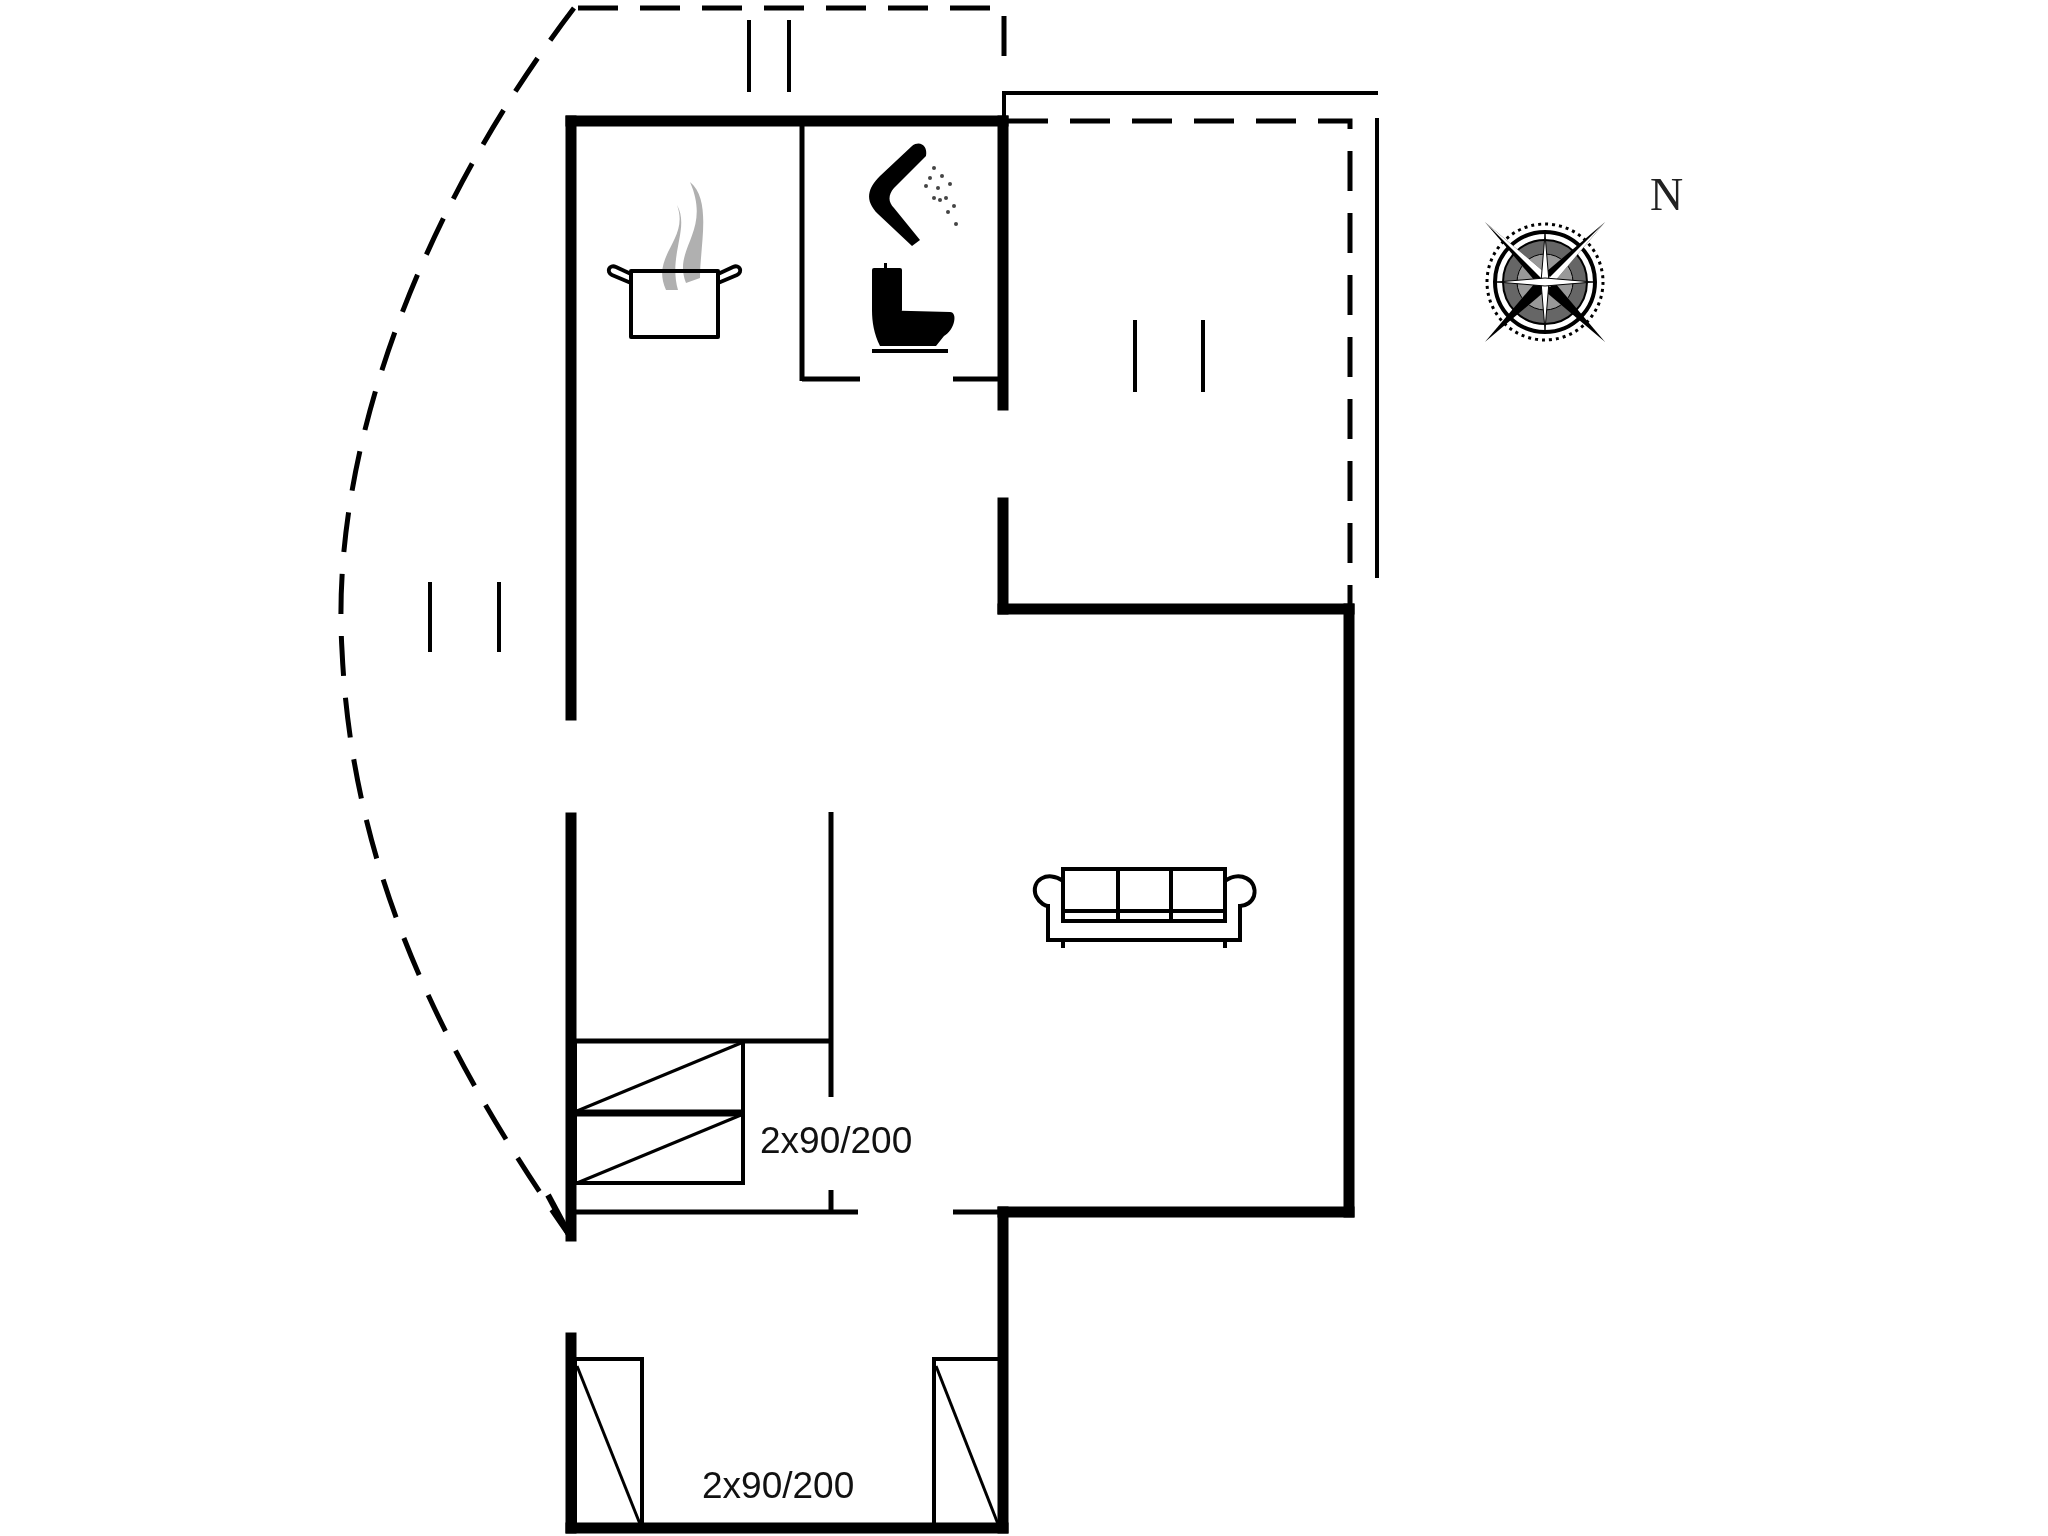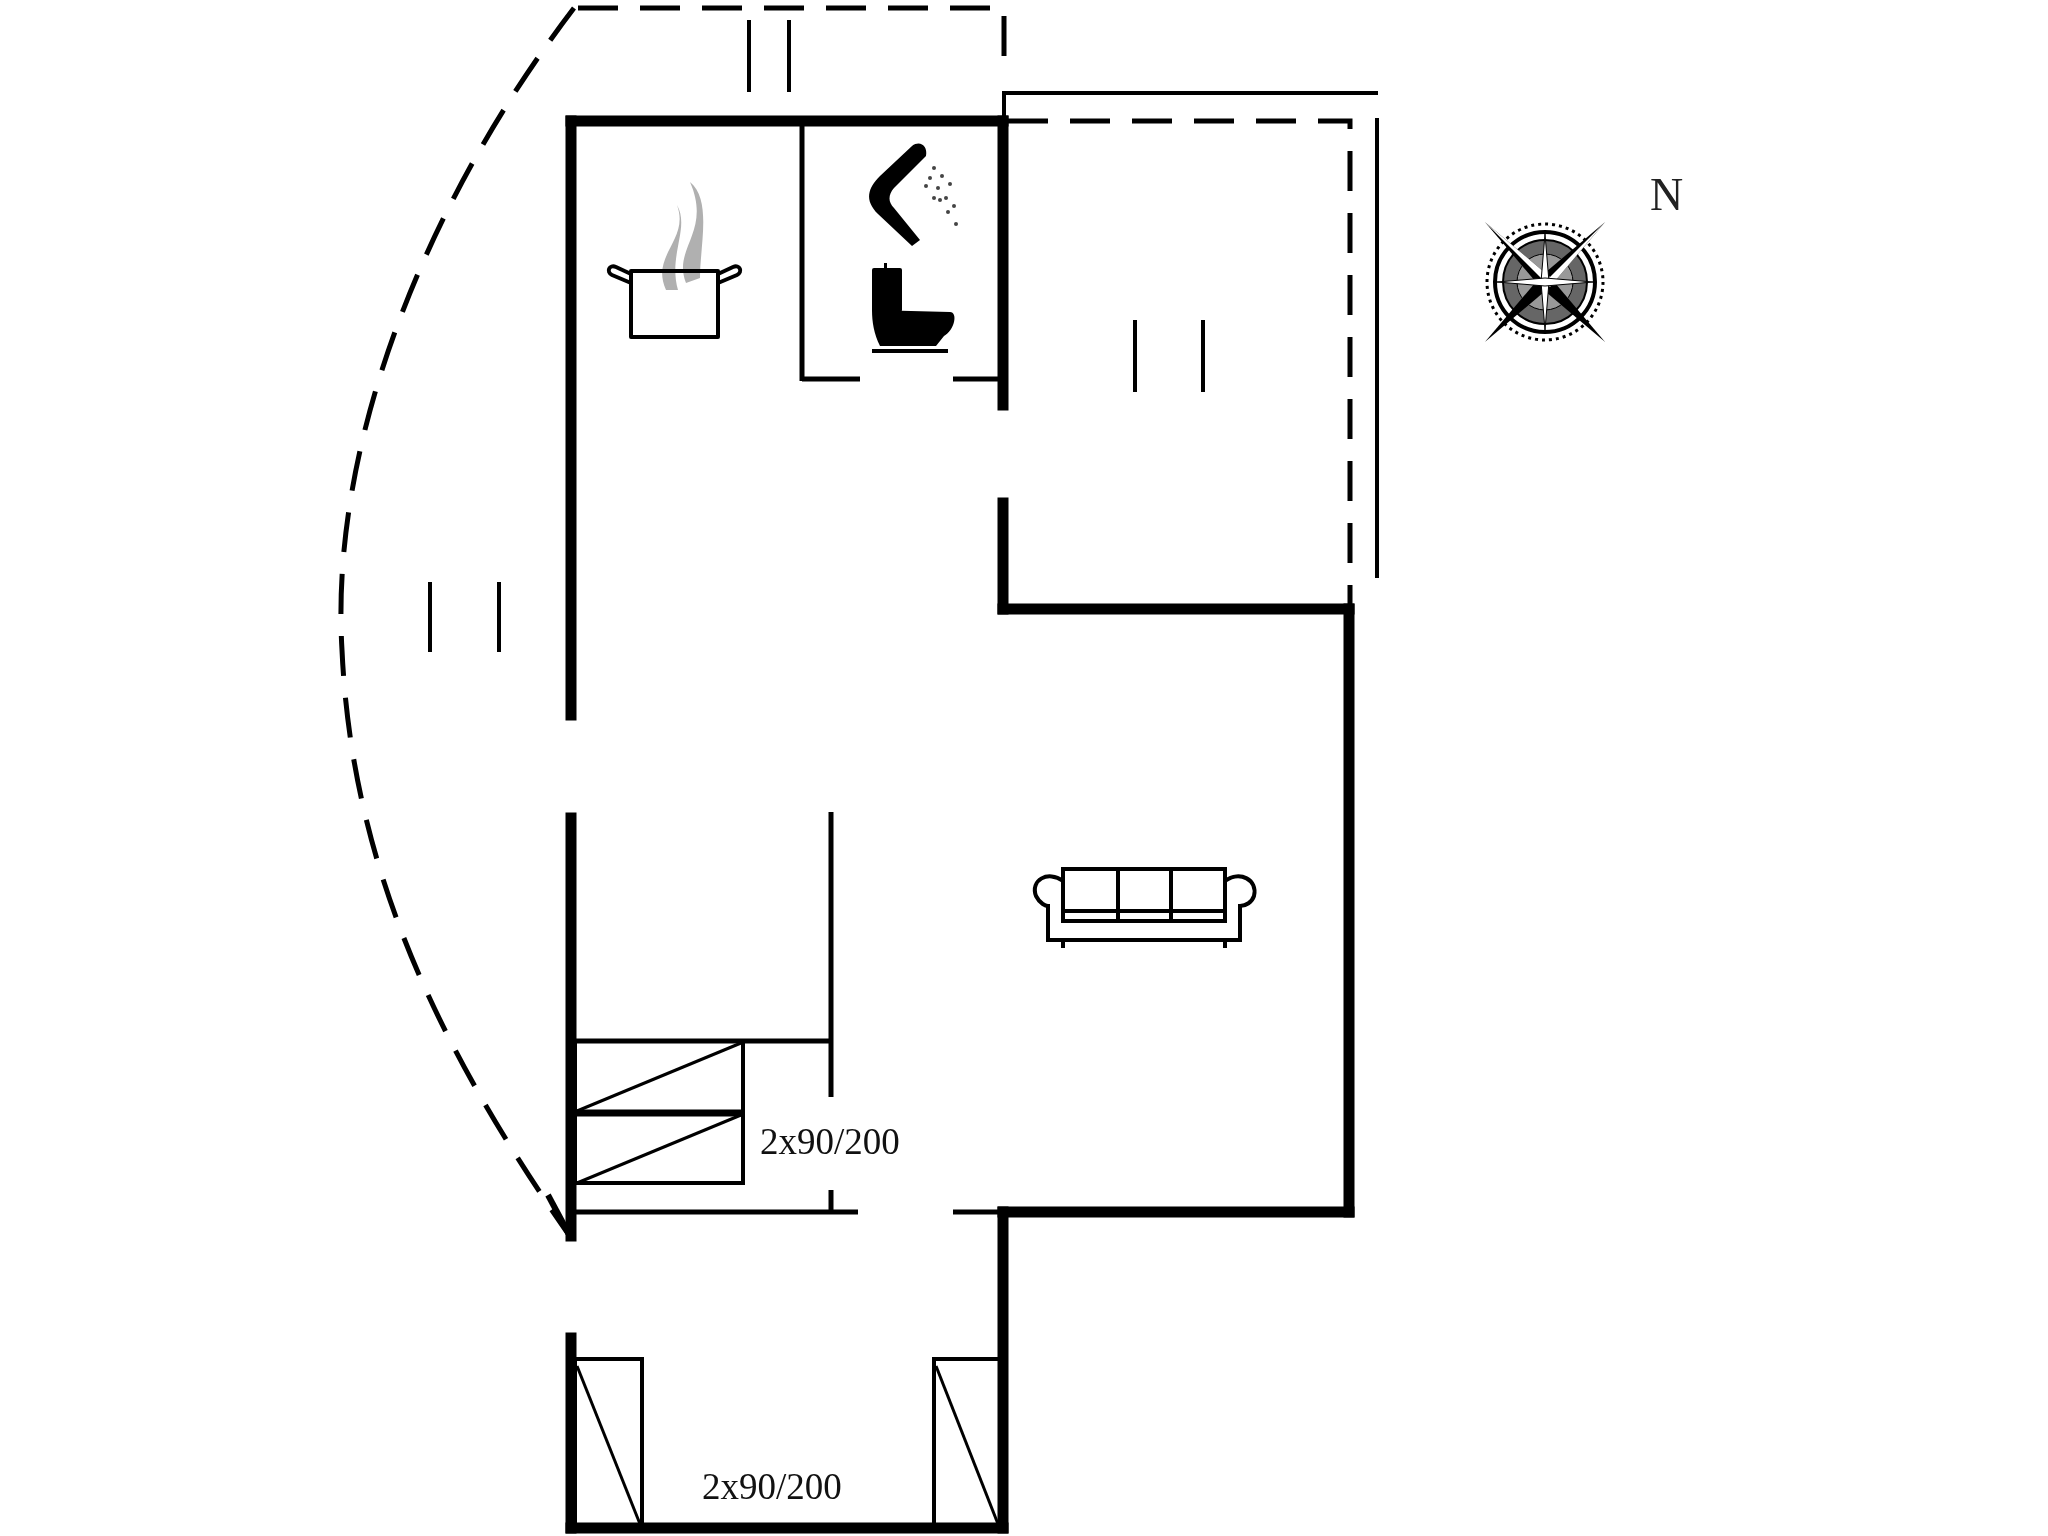--- a/index.html
+++ b/index.html
@@ -1,19 +1,19 @@
 <!DOCTYPE html>
 <html><head>
 <meta charset="utf-8">
 <style>
   html, body { margin: 0; padding: 0; background: #ffffff; }
   body { width: 2048px; height: 1536px; position: relative; overflow: hidden;
          font-family: "Liberation Sans", sans-serif; }
   #plan { position: absolute; left: 0; top: 0; }
-  .label { position: absolute; font-family: Liberation Serif, serif;
+  .label { position: absolute; font-family: Liberation Sans, sans-serif;
            font-size: 37px; color: #111111; white-space: nowrap; }
   .north { position: absolute; font-family: "Liberation Serif", serif;
            font-size: 46px; color: #222222; }
 </style>
 </head>
 <body>
 
 <svg id="plan" width="2048" height="1536" viewBox="0 0 2048 1536" xmlns="http://www.w3.org/2000/svg">
 
   <g fill="none" stroke="#000" stroke-width="5" stroke-dasharray="40 22">

